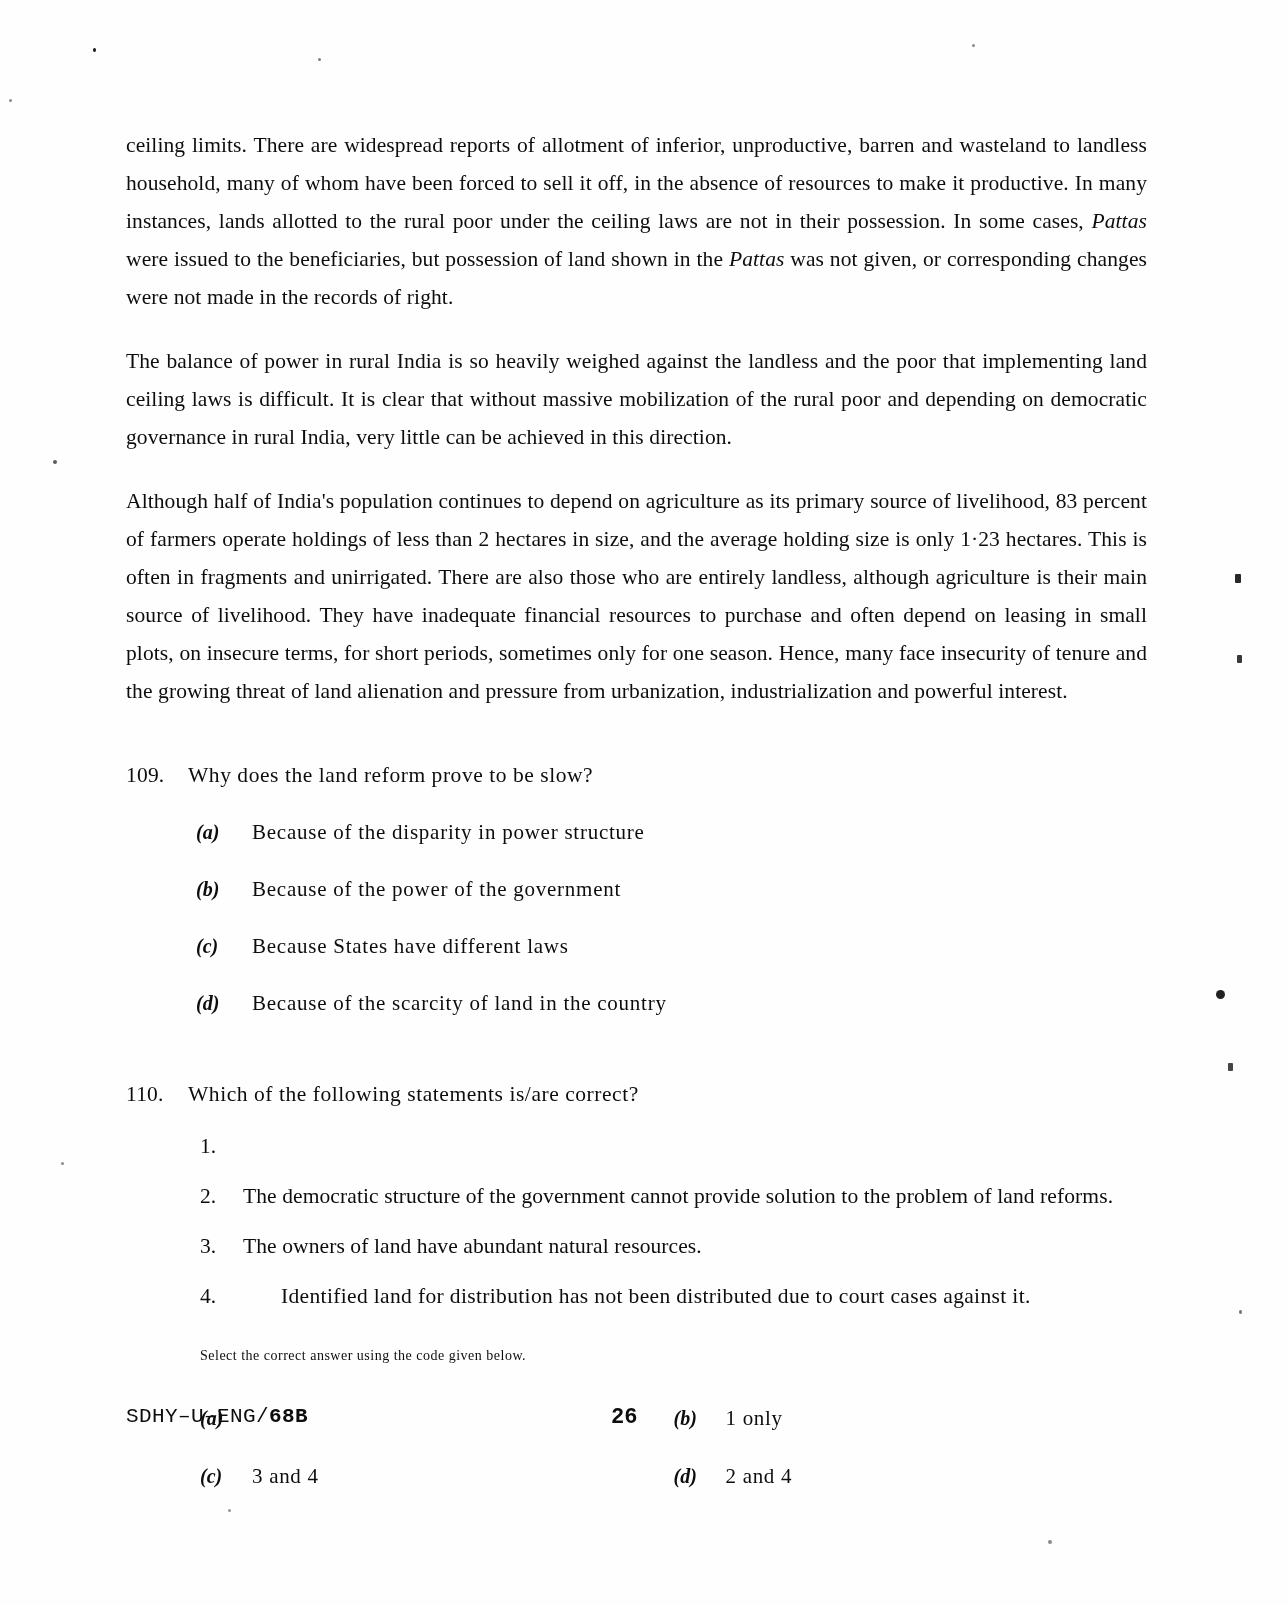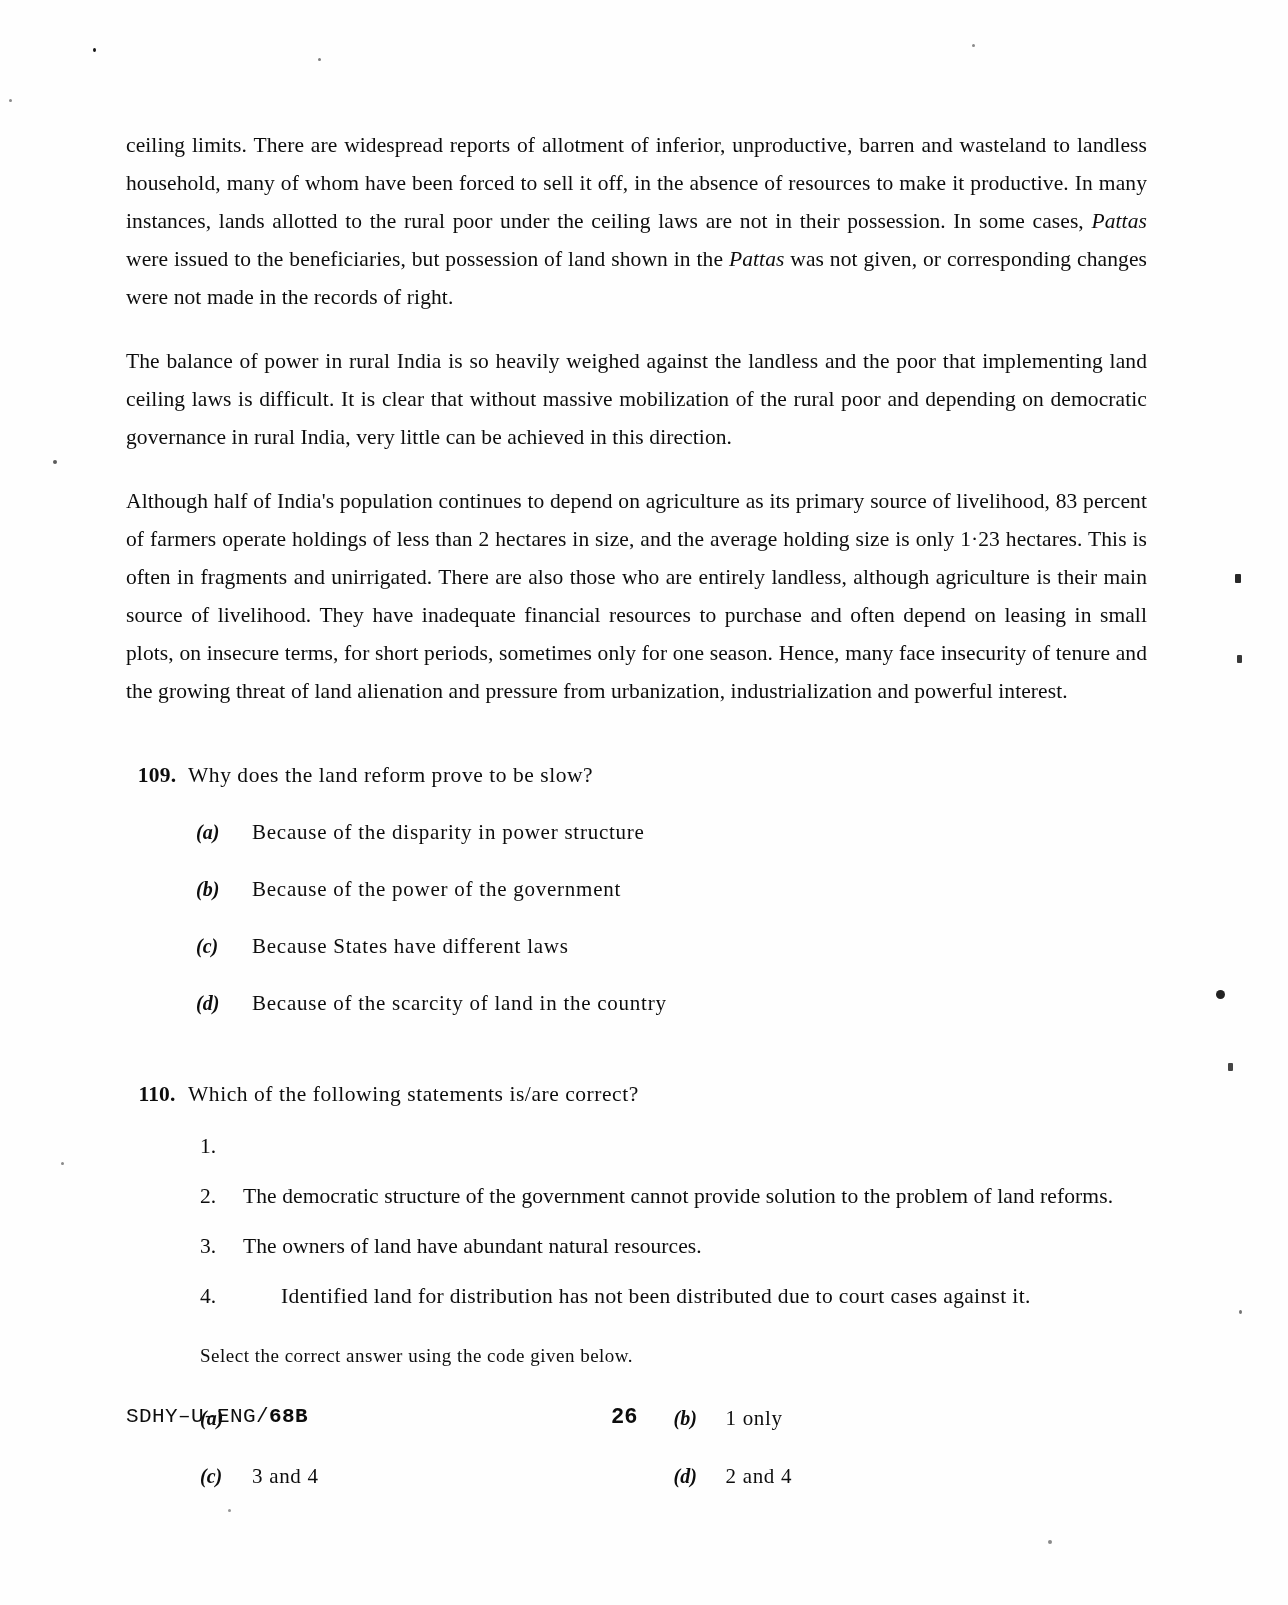--- a/index.html
+++ b/index.html
@@ -52,23 +52,22 @@
 
   .q-head {
     display: flex;
     align-items: flex-start;
     font-size: 21.5px;
     line-height: 34px;
   }
 
   .q-num {
     flex: 0 0 62px;
-    font-weight: bold;
+    font-weight: normal;
     letter-spacing: 0.2px;
-    text-align: center;
   }
 
   .q-text {
     flex: 1 1 auto;
     letter-spacing: 0.55px;
   }
 
   
   .opt-list {
     margin-top: 24px;
@@ -125,21 +124,21 @@
     letter-spacing: 0.1px;
   }
 
   .stmt-text.tight {
     letter-spacing: 0.35px;
   }
 
   .select-line {
     margin-top: 26px;
     margin-left: 74px;
-    font-size: 19px;
+    font-size: 14px;
     line-height: 34px;
     letter-spacing: 0.5px;
   }
 
   
   .code-grid {
     margin-top: 30px;
     margin-left: 74px;
     width: 947px;
   }

